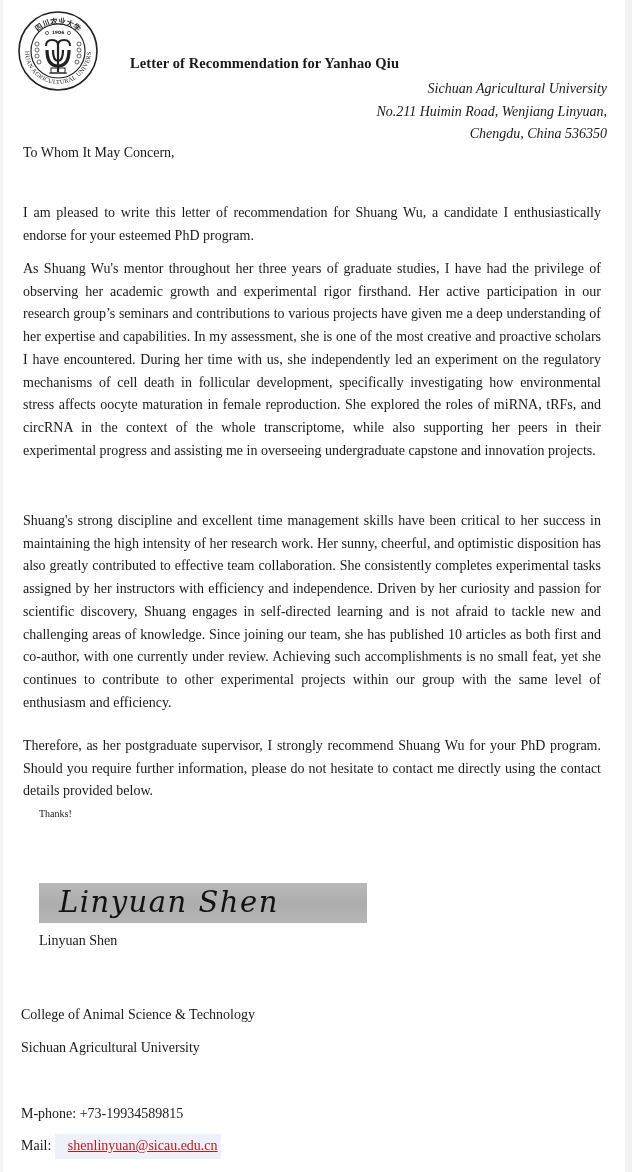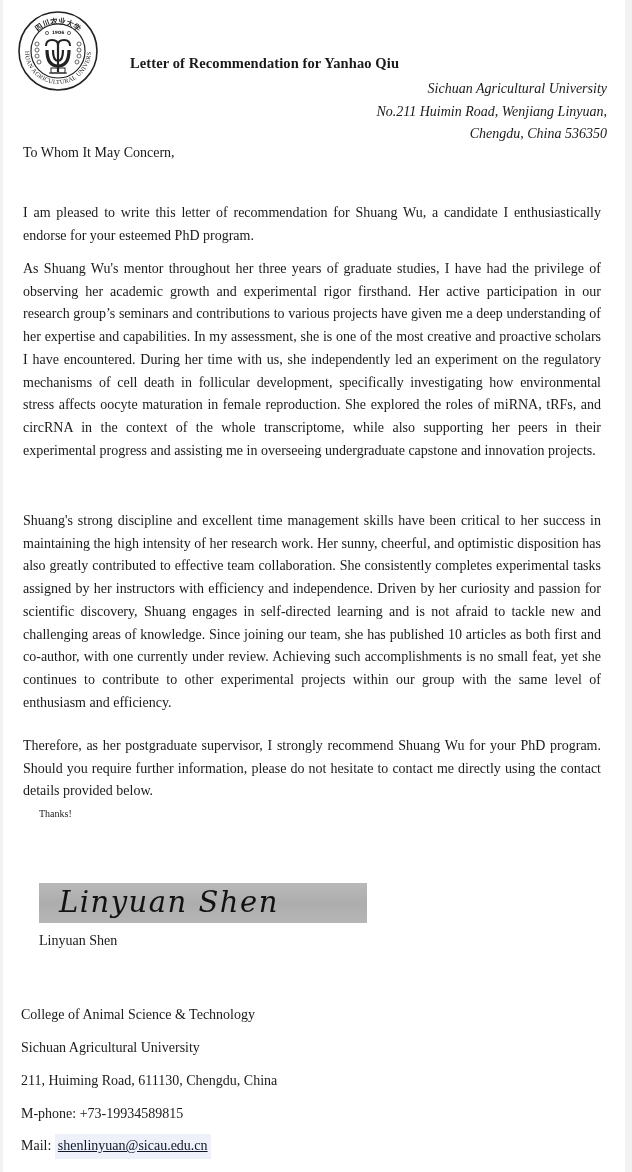--- a/index.html
+++ b/index.html
@@ -41,22 +41,22 @@
   .sig-box svg { position: absolute; left: 0; top: 0; }
   .signer { position: absolute; left: 36px; top: 933px; font-size: 14px; }
   .contact { position: absolute; left: 18px; font-size: 14px; }
   .c0 { top: 974px; }
   .c1 { top: 1007px; }
   .c2 { top: 1040px; }
   .c3 { top: 1073px; }
   .c4 { top: 1106px; }
   .c5 { top: 1138px; }
   .mail-link {
-    background: #eef1fa; padding: 4px 3px 6px 3px;
-    color: #0f172a; text-decoration: underline; text-align: right;
+    background: #eef1fa; padding: 4px 3px 6px 13px;
+    color: #b91c1c; text-decoration: underline; text-align: right;
   }
 </style>
 </head>
 <body>
 
 <div class="page">
 
   <div class="logo">
     <svg width="82" height="82" viewBox="0 0 82 82">
       <circle cx="41" cy="41" r="39" fill="#fff" stroke="#222" stroke-width="1.6"></circle>
@@ -123,21 +123,20 @@
   <div class="sig-box">
     <svg width="328" height="40" viewBox="0 0 328 40">
       <text x="20" y="29" font-size="29" font-family="DejaVu Serif, serif" font-style="italic" fill="#111" letter-spacing="1.5">Linyuan Shen</text>
     </svg>
   </div>
 
   <div class="signer">Linyuan Shen</div>
 
   <div class="contact c1">College of Animal Science &amp; Technology</div>
   <div class="contact c2">Sichuan Agricultural University</div>
-  <div class="contact c3">211, Huiming Road, 611130, Chengdu, China</div>
   <div class="contact c4">
     <span>M-phone: </span><span>+73-19934589815</span>
   </div>
   <div class="contact c5">
     <span>Mail: </span><span class="mail-link">shenlinyuan@sicau.edu.cn</span>
   </div>
 
 </div>
 
 </body></html>

